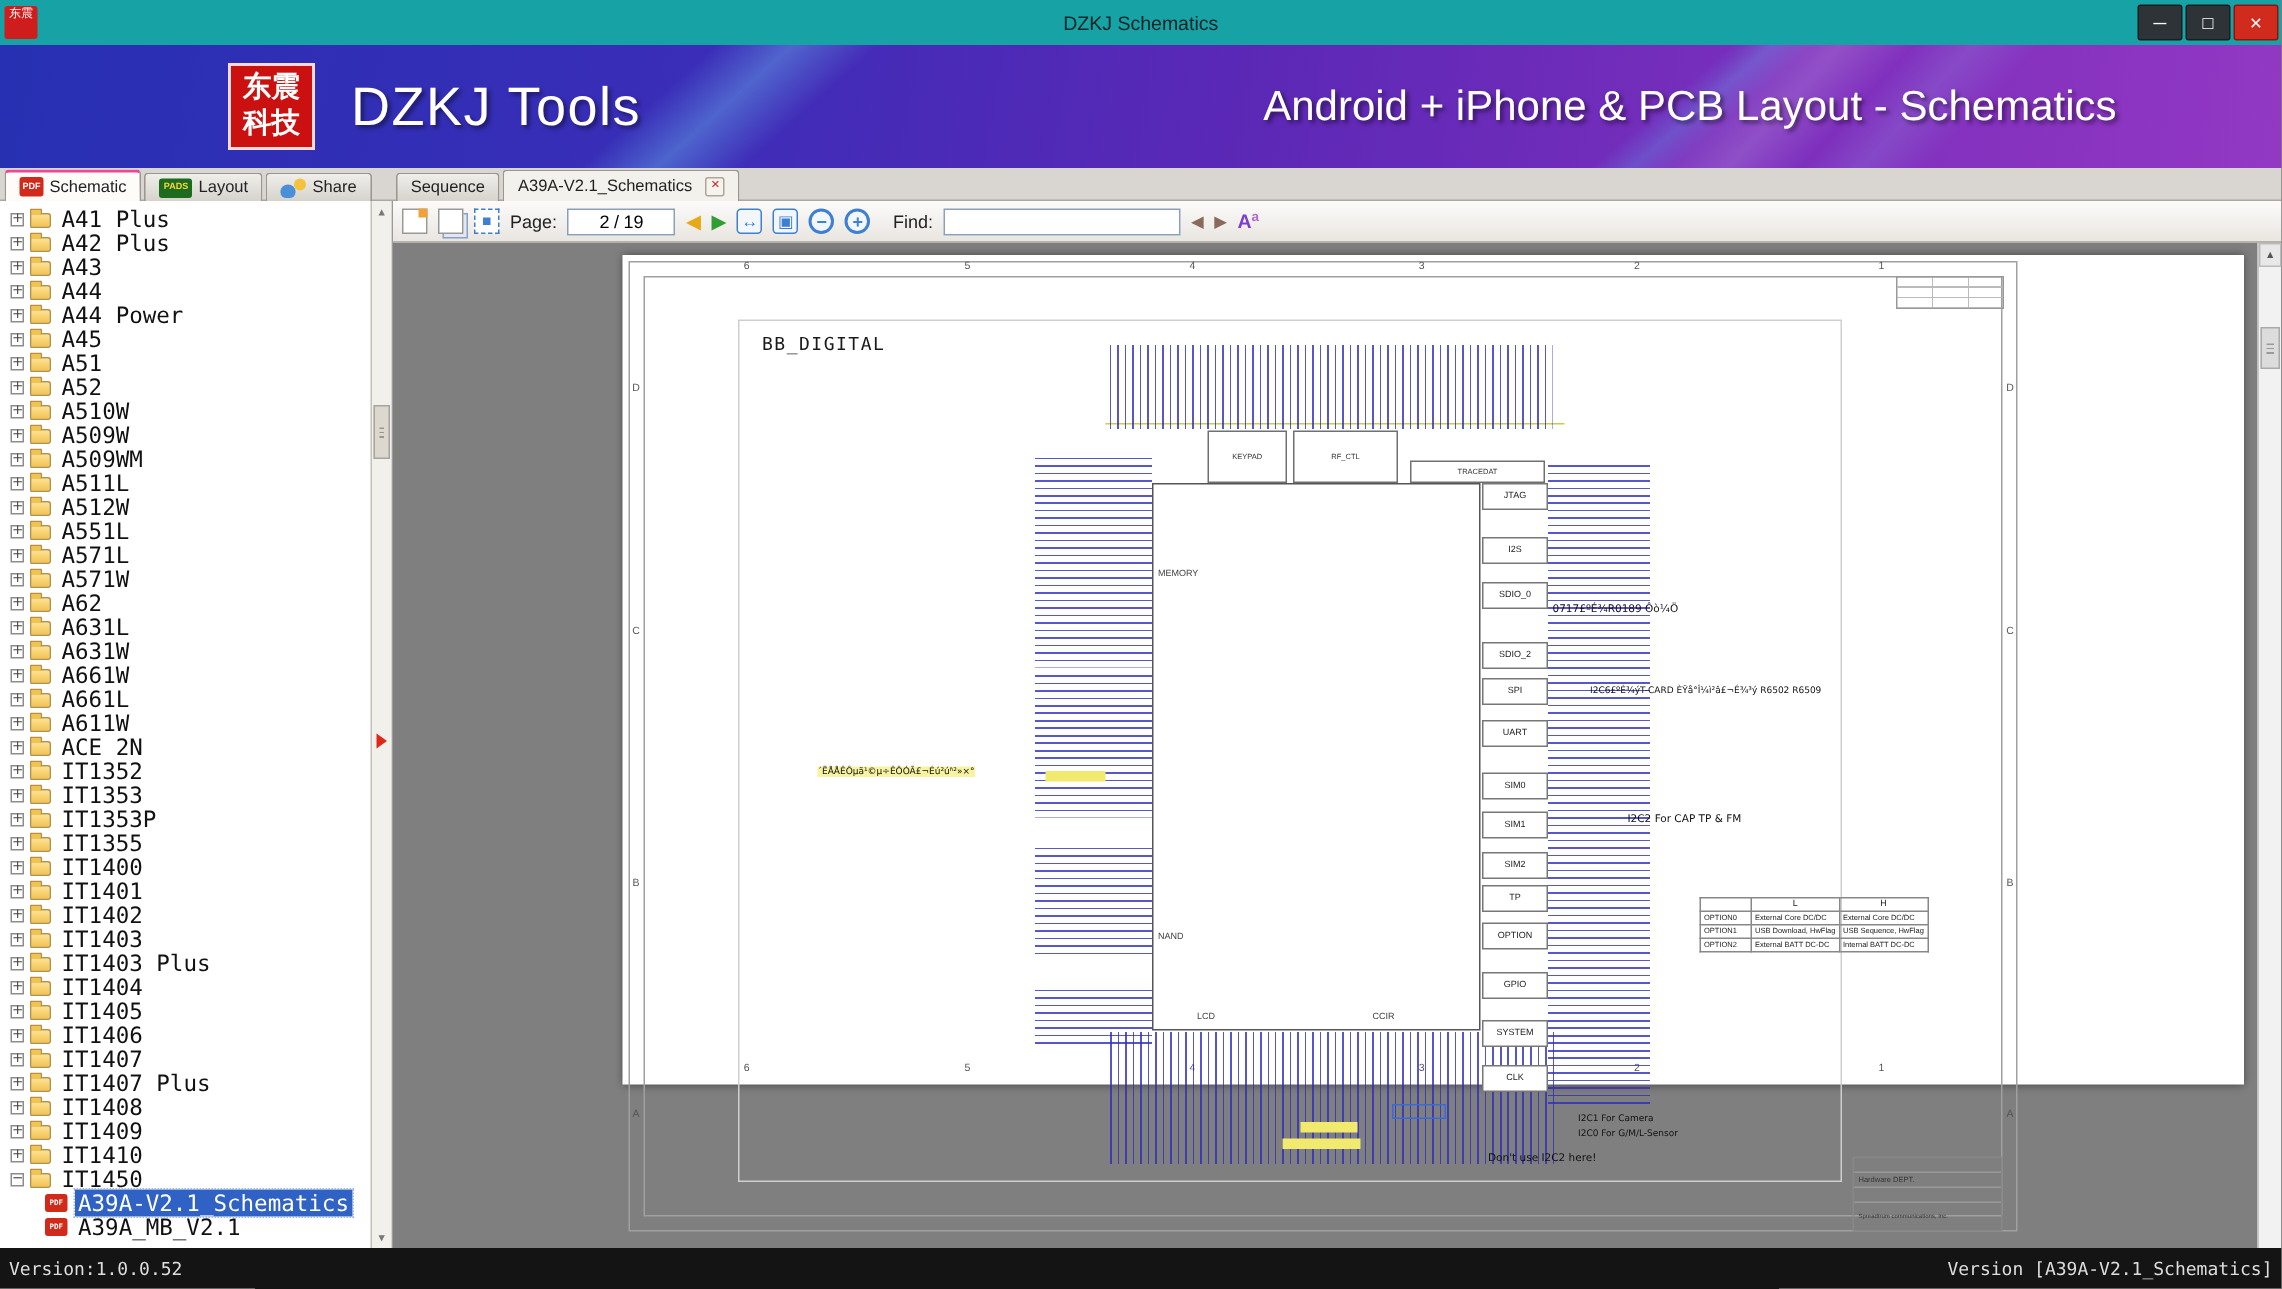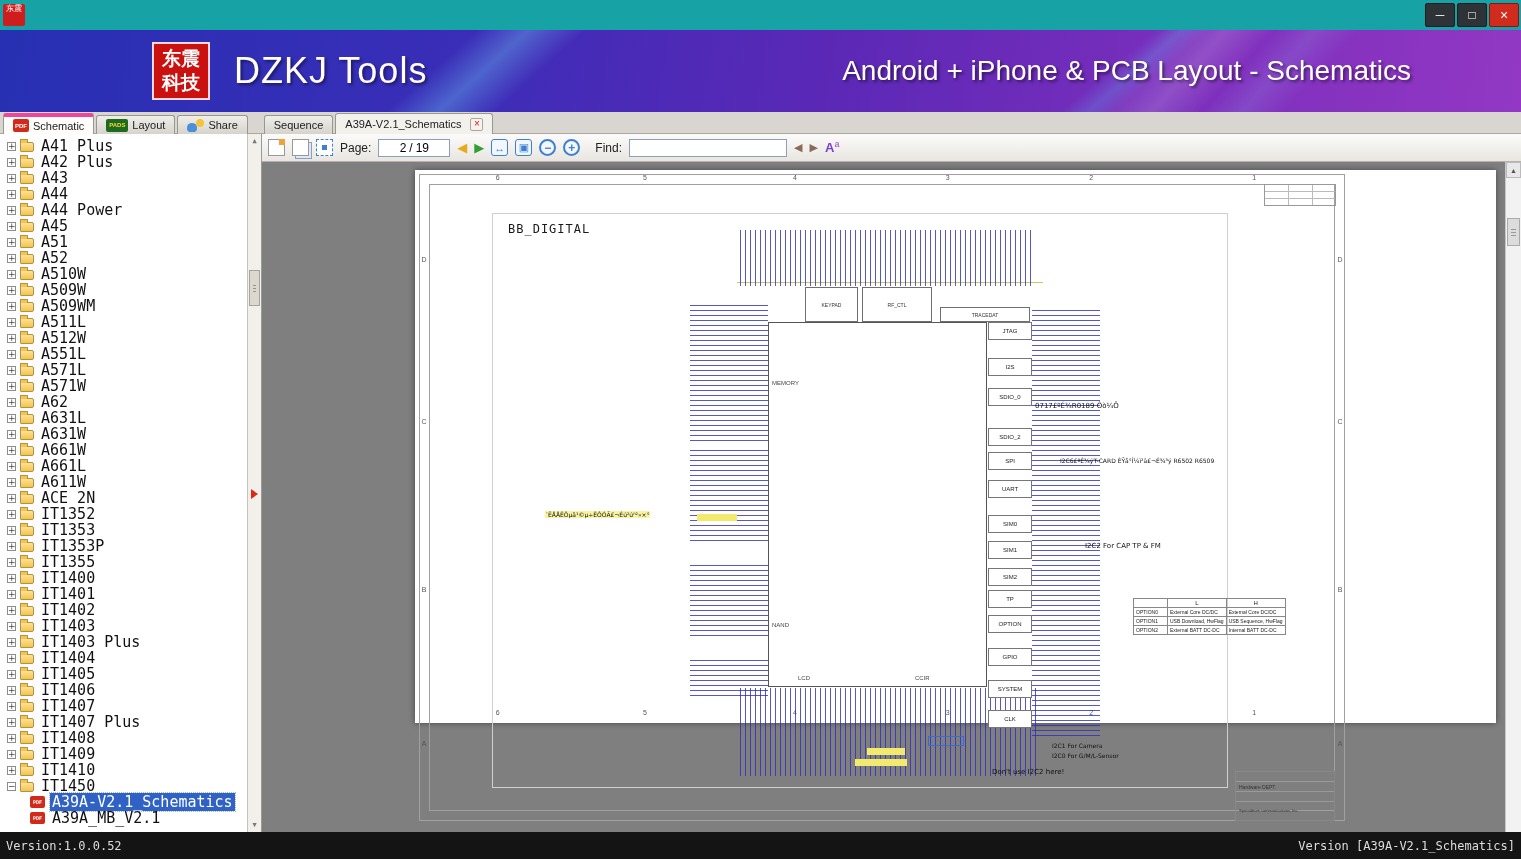--- a/index.html
+++ b/index.html
@@ -30,21 +30,21 @@
           box-shadow:inset 0 0 0 2px rgba(255,255,255,.85); z-index:1; }
   .brand { font-size:36px; font-weight:normal; color:#fff; margin-left:24px; letter-spacing:1px;
            text-shadow:2px 2px 3px rgba(0,0,0,.45); z-index:1; }
   .subtitle { margin-left:auto; margin-right:110px; font-size:28px; color:#fff; text-shadow:2px 2px 3px rgba(0,0,0,.5); z-index:1; }
 
   
   .tabbar { height:22px; background:#d9d6d1; display:flex; align-items:flex-end; padding-left:3px; border-bottom:1px solid #aba89f; }
   .tab { display:flex; align-items:center; gap:4px; height:19px; padding:0 9px; font-size:11px; color:#222; cursor:default;
          background:linear-gradient(#efeeea,#d6d3cc); border:1px solid #9a978f; border-bottom:none; border-radius:3px 3px 0 0;
          margin-right:2px; position:relative; top:1px; white-space:nowrap; }
-  .tab.active { background:#fdfcf8; height:21px; border-top:4px solid #ec4899; }
+  .tab.active { background:#fdfcf8; height:21px; border-top:2px solid #ec4899; }
   .tab.docsep { margin-left:14px; }
   .tab.active-doc { background:#f3f1ec; height:21px; }
   .pdf-ic { width:16px; height:13px; background:#d22a1a; color:#fff; font-size:6px; font-weight:bold; display:inline-flex;
             align-items:center; justify-content:center; border-radius:2px; flex:none; }
   .pads-ic { width:22px; height:13px; background:#1d6b1d; color:#ffd43a; font-size:6px; font-weight:bold; display:inline-flex;
              align-items:center; justify-content:center; border-radius:2px; flex:none; }
   .share-ic { width:17px; height:13px; position:relative; flex:none; }
   .share-ic::before { content:""; position:absolute; left:0; bottom:0; width:10px; height:9px; background:#4a90d9; border-radius:50% 50% 40% 40%; }
   .share-ic::after  { content:""; position:absolute; right:0; top:0; width:8px; height:8px; background:#f5c33b; border-radius:50%; }
   .close-x { width:13px; height:13px; border:1px solid #b0a49a; display:inline-flex; align-items:center; justify-content:center;
@@ -187,20 +187,21 @@
   .statusbar { height:27px; background:#141414; color:#ddd; display:flex; align-items:center; justify-content:space-between;
                padding:0 6px; font-family:"DejaVu Sans Mono",monospace; font-size:12px; }
 </style>
 </head>
 <body>
 
 <div class="titlebar">
   <div class="app-icon">
     <div>东震</div>
   </div>
+  <div class="tb-title">DZKJ Schematics</div>
   <div class="winbtns">
     <div class="wbtn min">─</div>
     <div class="wbtn max">□</div>
     <div class="wbtn close">×</div>
   </div>
 </div>
 
 <div class="banner">
   <div class="streak s1"></div>
   <div class="streak s2"></div>

